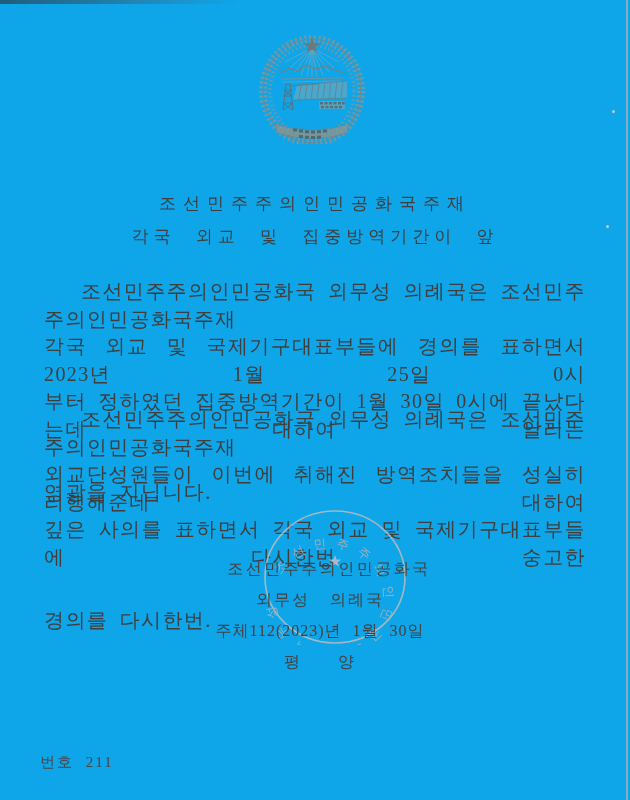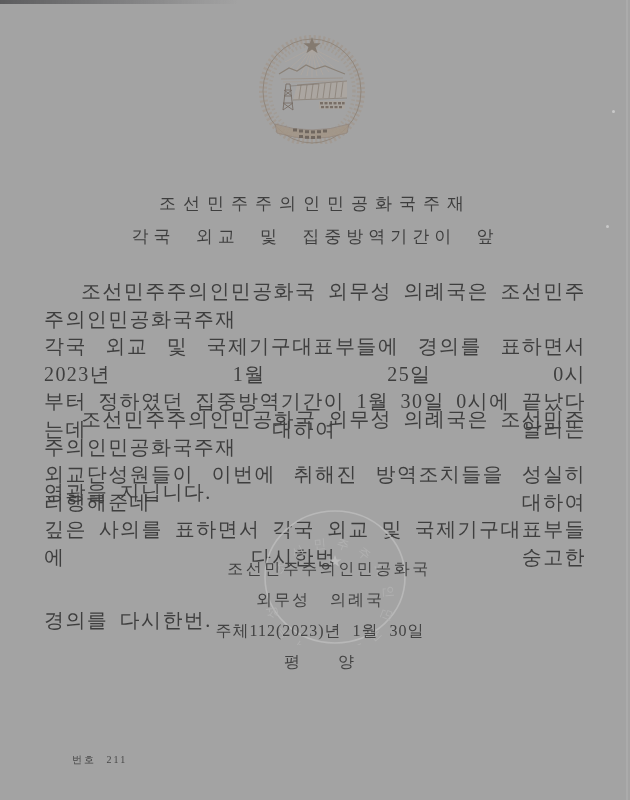--- a/index.html
+++ b/index.html
@@ -1,18 +1,18 @@
 <!DOCTYPE html>
 <html><head>
 <meta charset="utf-8">
 <style>
   html,body{margin:0;padding:0;background:#e8e8e8;}
   .page{
     position:relative;width:630px;height:800px;margin:0 auto;
-    background:#a3a3a3;overflow:hidden;
+    background:#0ea5e9;overflow:hidden;
     font-family:"Liberation Serif","DejaVu Serif",serif;
     color:#3e3e3e;
   }
   
   .top-smudge{
     position:absolute;left:0;top:0;width:238px;height:4px;
     background:linear-gradient(to right, rgba(45,45,48,.60), rgba(70,70,74,.35) 55%, rgba(90,90,94,.12) 85%, transparent);
     filter:blur(.6px);
   }
   .edge-line{
@@ -38,21 +38,21 @@
 
   .stamp{position:absolute;left:263px;top:509px;width:144px;height:136px;opacity:.85;}
 
   .signature{position:absolute;left:110px;top:553px;width:420px;text-align:center;font-size:16px;color:#424242;}
   .sig-line{line-height:31px;}
   .sig-line1{letter-spacing:2.5px;padding-left:18px;}
   .sig-line2{letter-spacing:2px;word-spacing:14px;}
   .sig-line3{letter-spacing:1px;word-spacing:6px;}
   .sig-line4{letter-spacing:2px;word-spacing:30px;}
 
-  .doc-number{position:absolute;left:72px;top:753px;font-size:10px;letter-spacing:2px;word-spacing:6px;color:#474747;}
+  .doc-number{position:absolute;left:40px;top:753px;font-size:15px;letter-spacing:2px;word-spacing:6px;color:#474747;}
 </style>
 </head>
 <body>
 
 <div class="page">
 
   <div class="top-smudge"></div>
   <div class="edge-line"></div>
   <div class="speck s1"></div>
   <div class="speck s2"></div>

